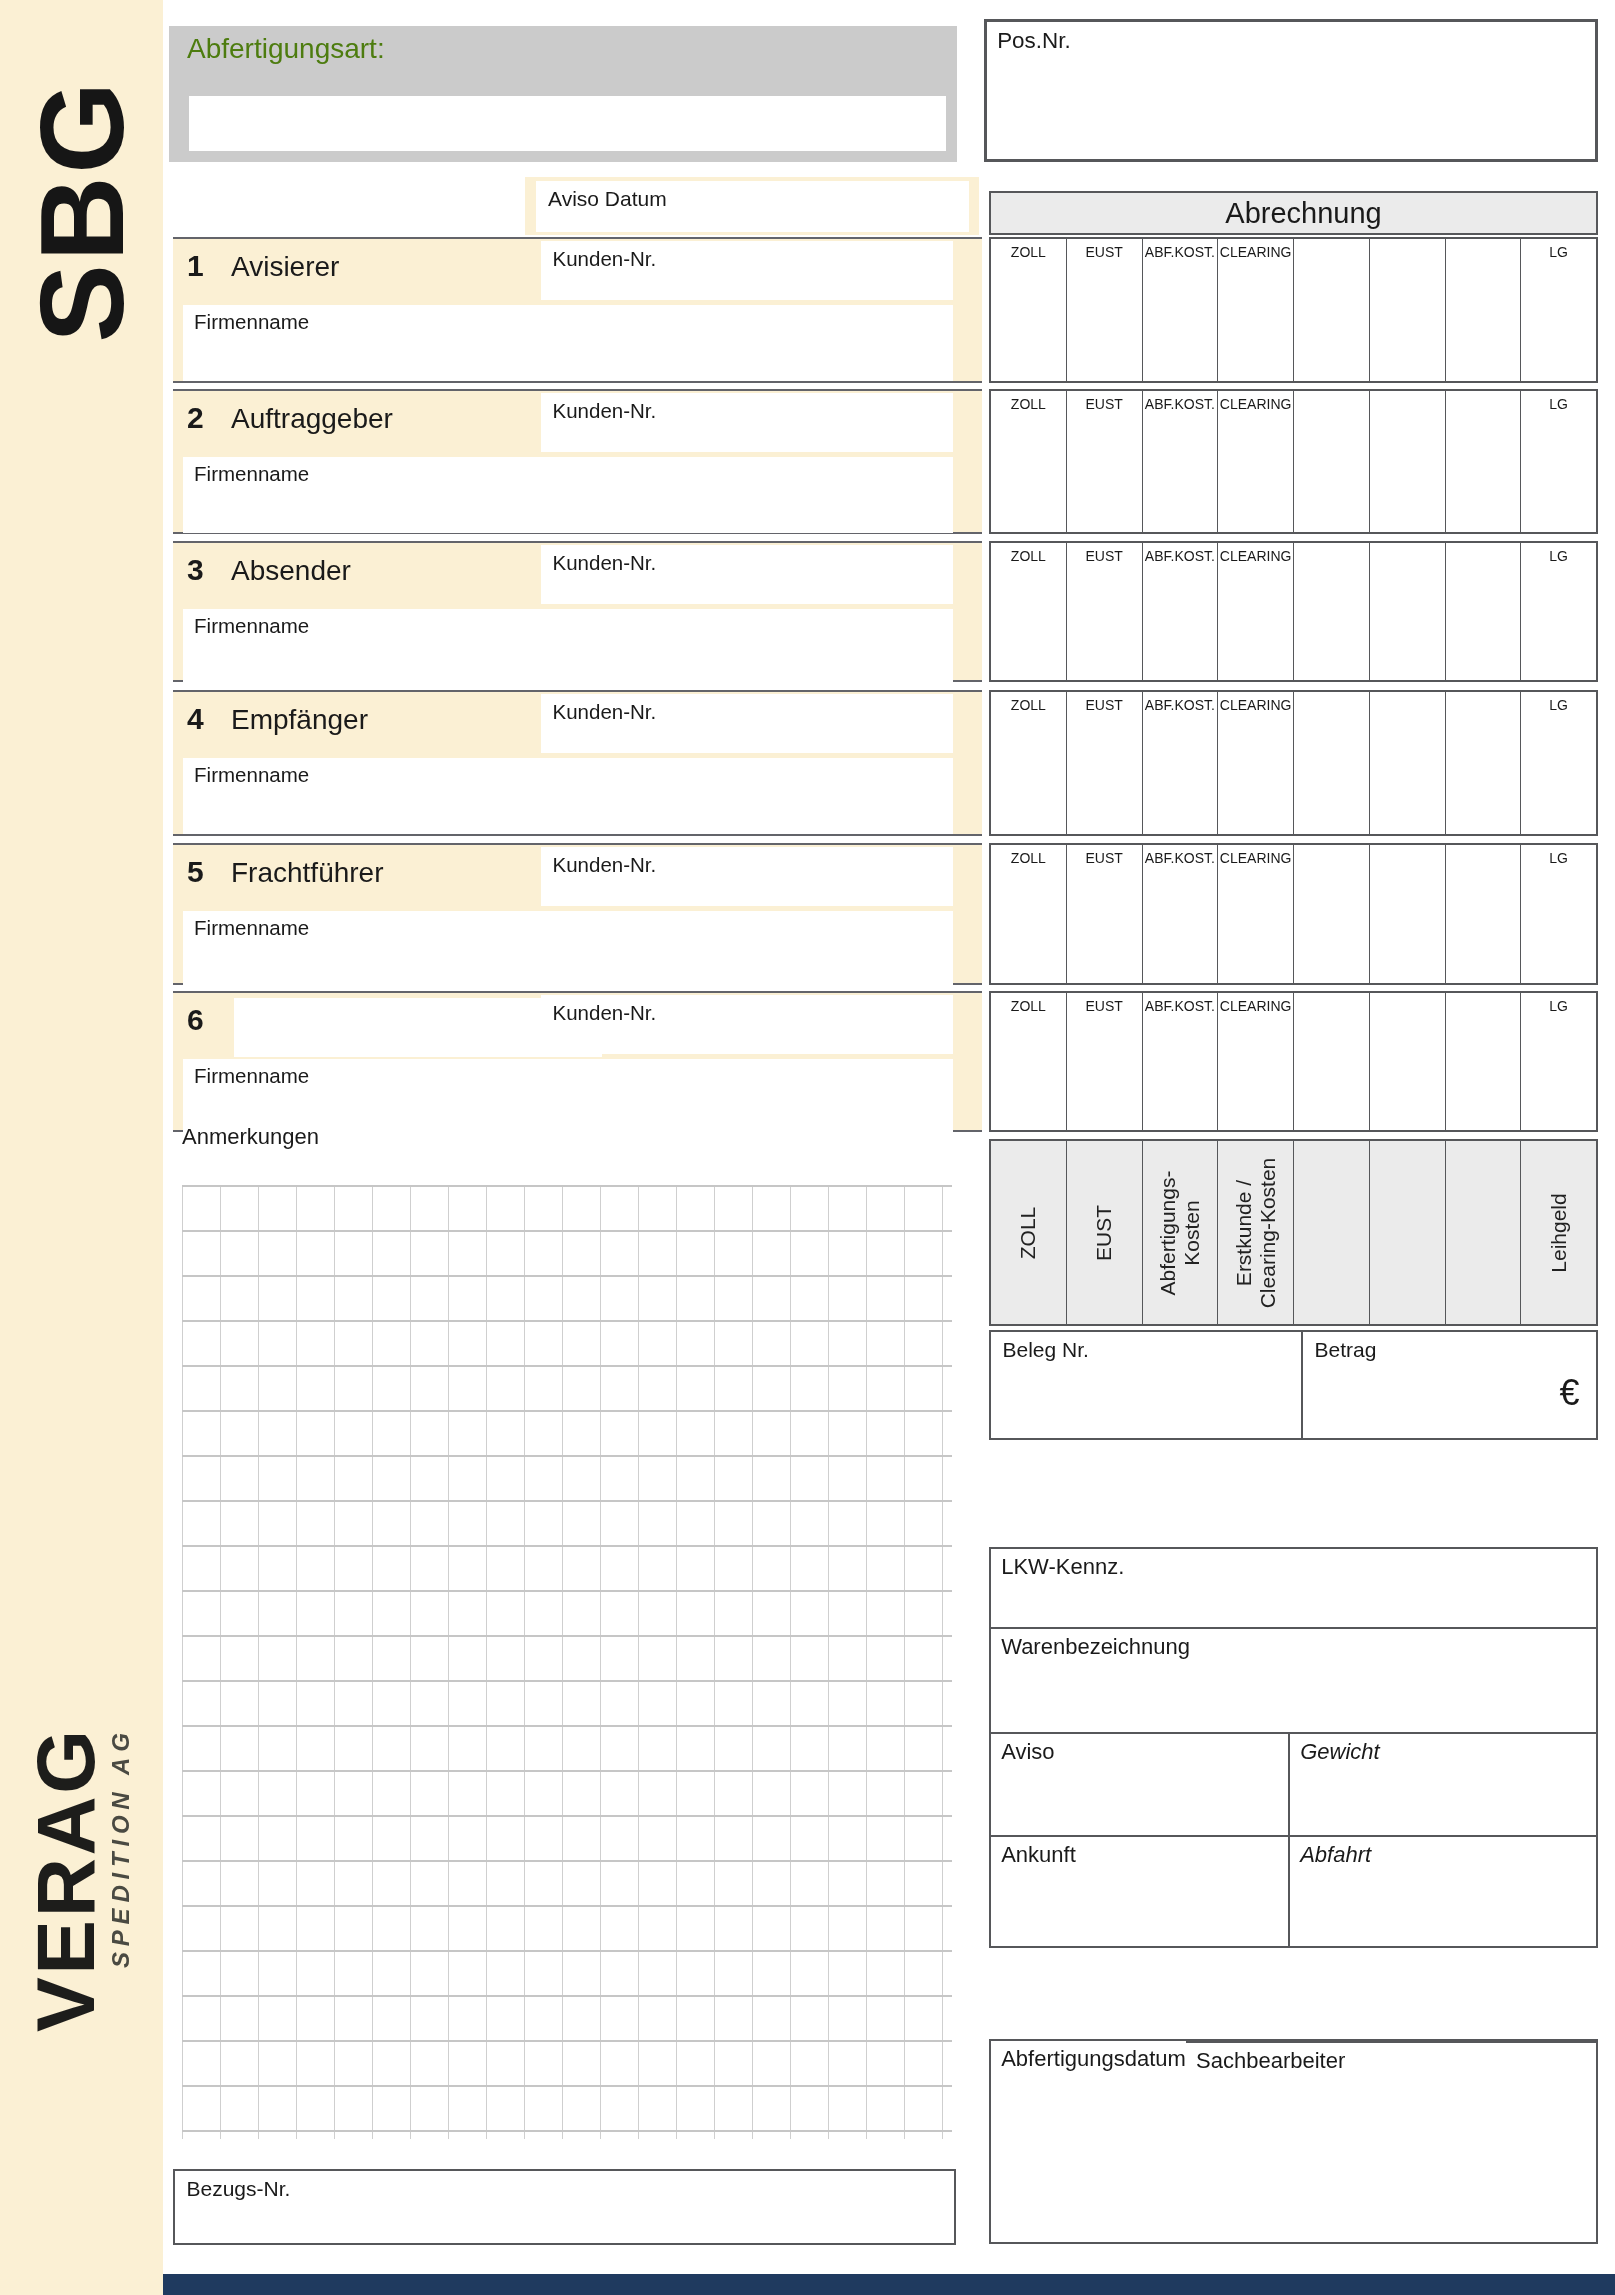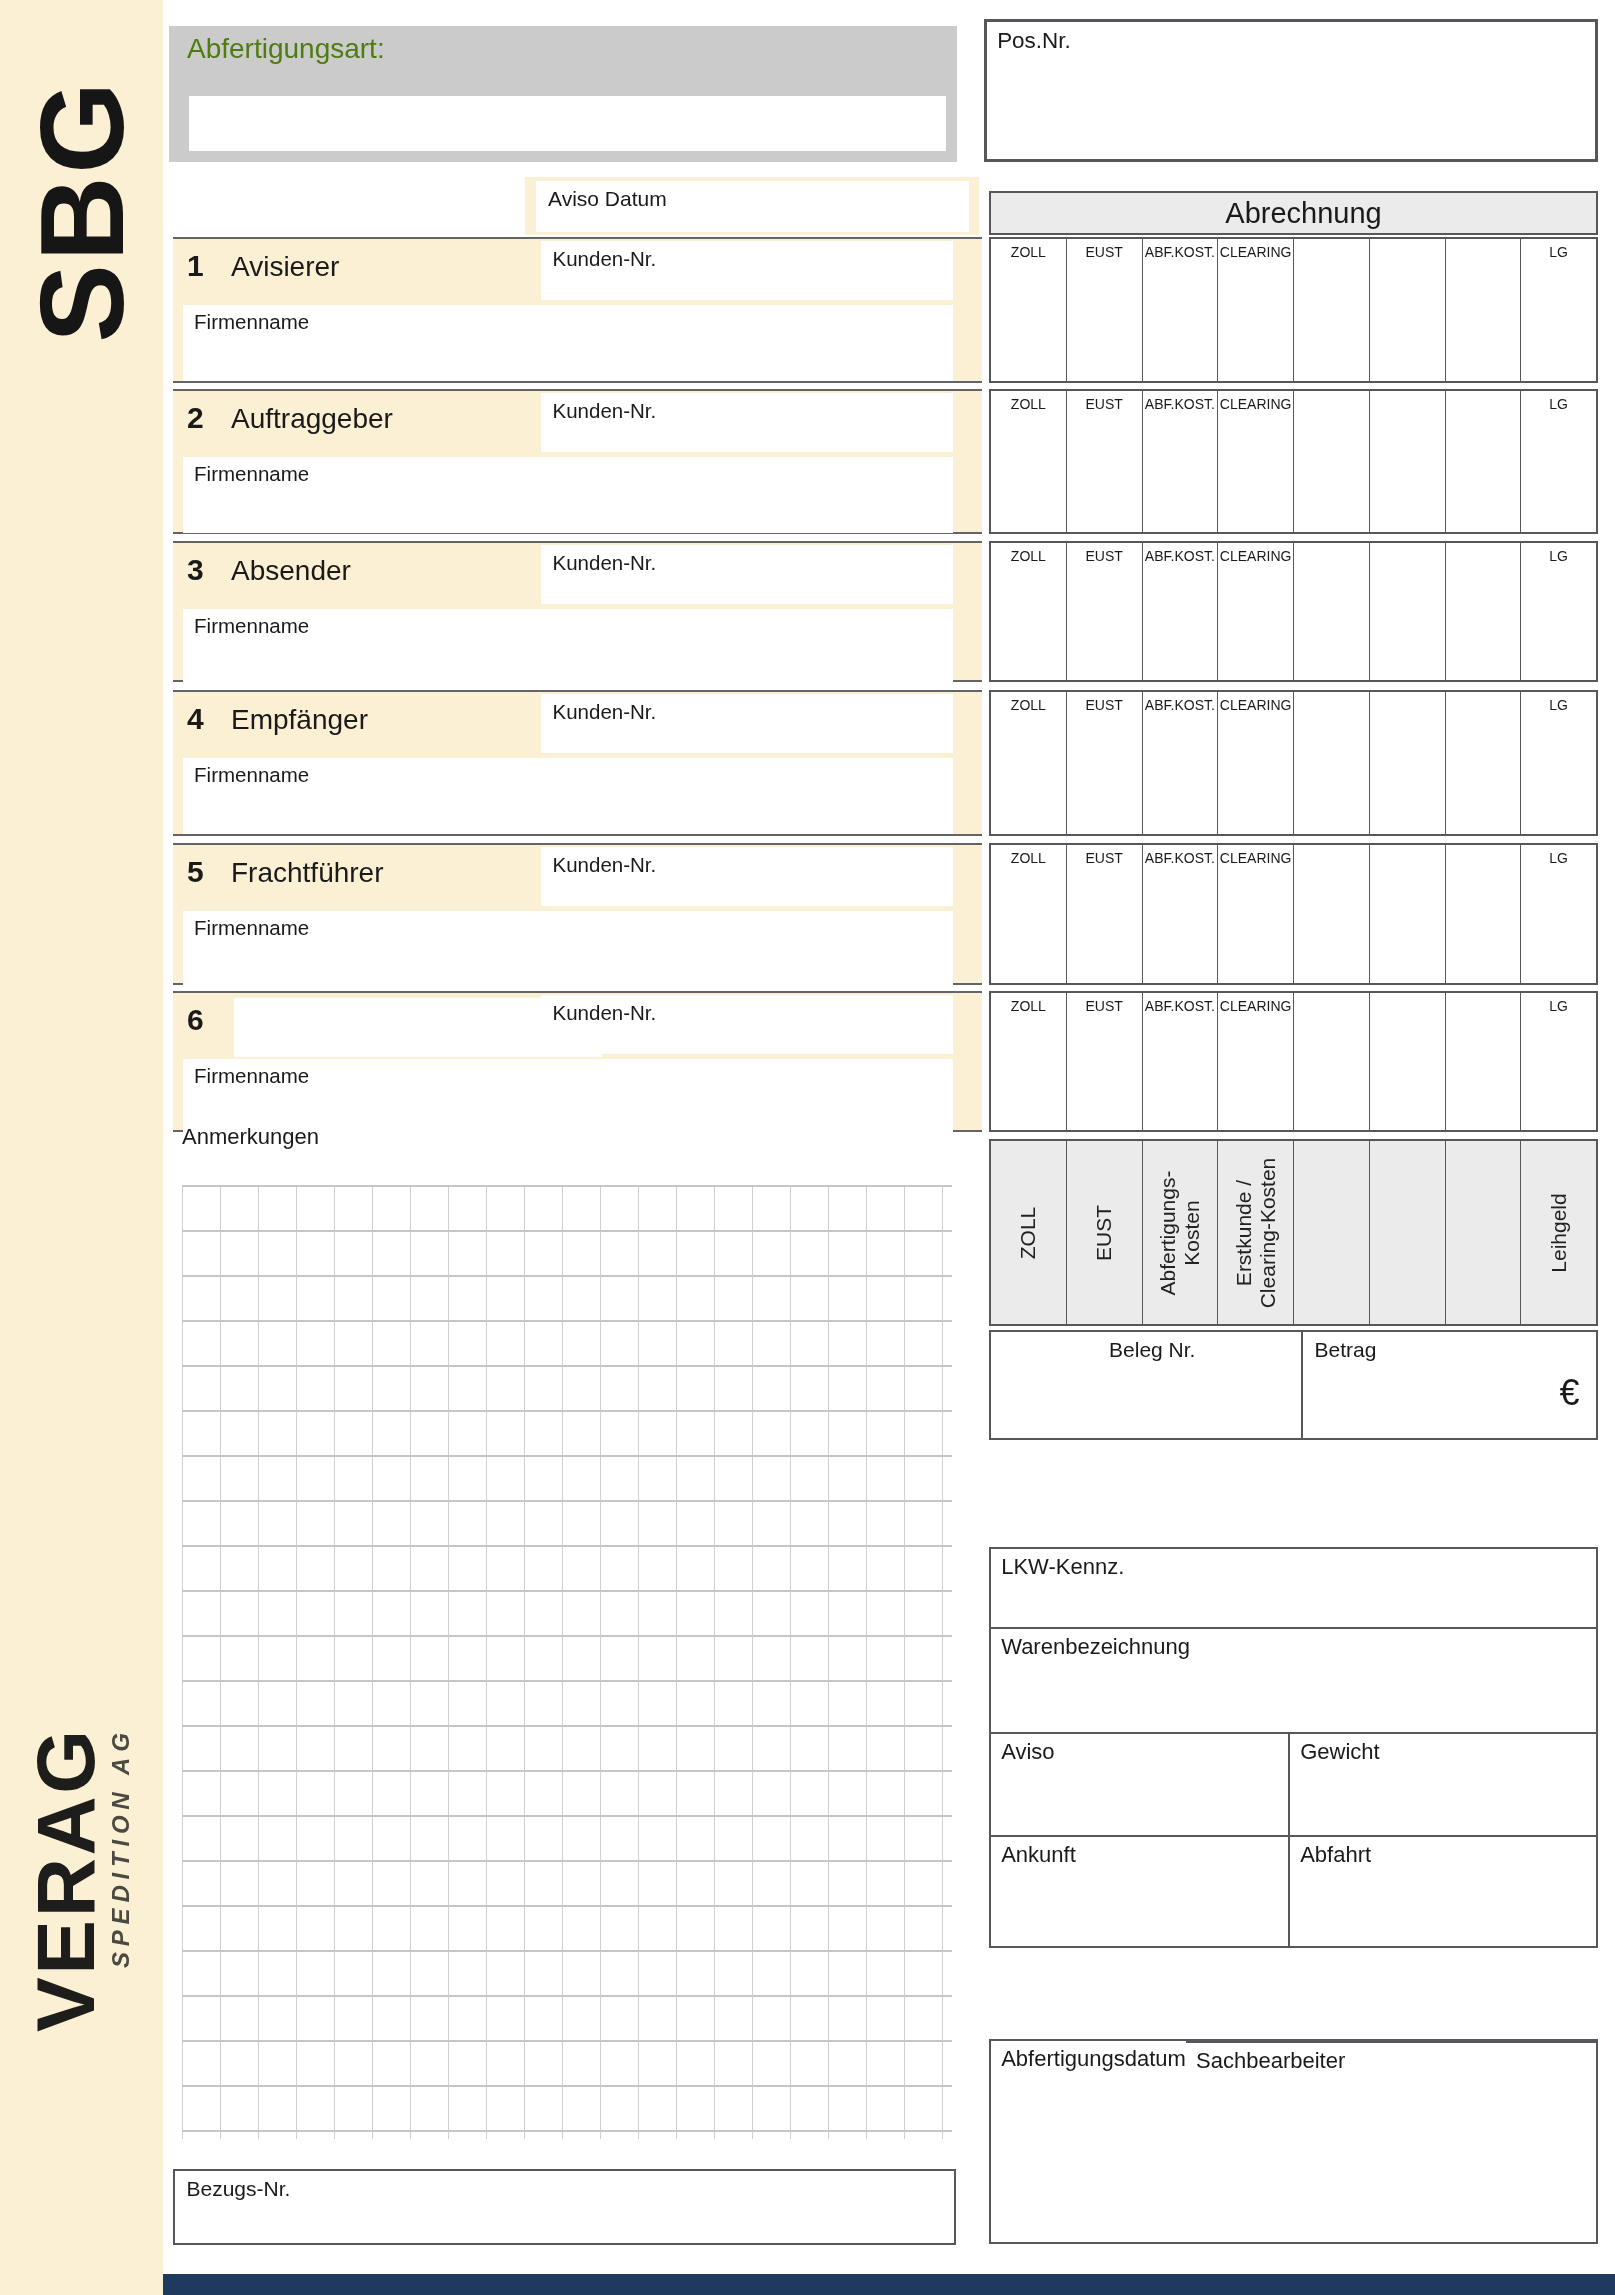--- a/index.html
+++ b/index.html
@@ -49,21 +49,21 @@
 
   
   .abr-header { left:989px; top:191px; width:609px; height:44px; background:#ebebeb; border:2.6px solid #56575a; display:flex; align-items:center; justify-content:center; font-size:29px;padding-left:20px; }
   .abr-row { left:989px; width:609px; background:#fff; border:2.6px solid #56575a; display:flex; }
   .abr-cell { flex:1; border-left:1.9px solid #56575a; text-align:center; padding-top:4.5px; font-size:14px; }
   .abr-cell:first-child { border-left:none; }
   .abr-foot { left:989px; top:1139px; width:609px; height:187px; background:#ebebeb; border:2.6px solid #56575a; display:flex; }
   .foot-cell { flex:1; border-left:1.9px solid #56575a; position:relative; }
   .foot-cell:first-child { border-left:none; }
   .rot { position:absolute; left:50%; top:50%; transform:translate(-50%,-50%) rotate(-90deg); white-space:pre; text-align:center; font-size:21px; line-height:1.15; color:#222; }
-  .beleg-box { left:989px; top:1330px; width:315px; height:110px; background:#fff; border:2.6px solid #56575a; padding:6.4px 0 0 11.5px; font-size:21px;text-align:center; }
+  .beleg-box { left:989px; top:1330px; width:315px; height:110px; background:#fff; border:2.6px solid #56575a; padding:6.4px 0 0 11.5px; font-size:21px; }
   .betrag-box { left:1301px; top:1330px; width:297px; height:110px; background:#fff; border:2.6px solid #56575a; padding:6.4px 0 0 11.5px; font-size:21px; }
   .euro { position:absolute; right:16.6px; top:40px; font-size:36px; }
 
   
   .anm-label { left:182px; top:1124px; font-size:22px; }
   .anm-grid { left:182px; top:1185px; width:770px; height:954px; background:#fff;
     background-image:
       repeating-linear-gradient(to bottom, #c6c6c6 0 1.9px, transparent 1.9px 45px),
       repeating-linear-gradient(to right, #cfcfcf 0 1.3px, transparent 1.3px 38px);
   }
@@ -71,21 +71,21 @@
   
   .cargo { left:989px; top:1547px; width:609px; height:401px; border:2.6px solid #56575a; background:#fff; display:flex; flex-direction:column; }
   .cargo-row { border-top:2.6px solid #56575a; padding:5.1px 0 0 10.2px; font-size:22px; }
   .cargo-row:first-child { border-top:none; }
   .r-lkw { height:78px; }
   .r-waren { height:105px; }
   .split { display:flex; padding:0; }
   .r-colli { height:103px; }
   .r-ank { flex:1; }
   .half-l { width:299px; border-right:2.6px solid #56575a; padding:5.1px 0 0 10.2px; }
-  .half-r { flex:1; padding:5.1px 0 0 10.2px; }
+  .half-r { flex:1; padding:5.1px 0 0 10.2px;font-style:italic; }
 
   
   .proc { left:989px; top:2039px; width:609px; height:205px; border:2.6px solid #56575a; background:#fff; display:flex; flex-direction:row; }
   .proc-row1 { height:77px; padding:5.1px 0 0 10.2px; font-size:22px; }
   .proc-row2 { flex:1; border-top:2.6px solid #56575a; padding:5.1px 0 0 10.2px; font-size:22px; }
 
   
   .bezug { left:173px; top:2169px; width:783px; height:76px; border:2.6px solid #56575a; background:#fff; padding:6.4px 0 0 11.5px; font-size:21px; }
 
   

